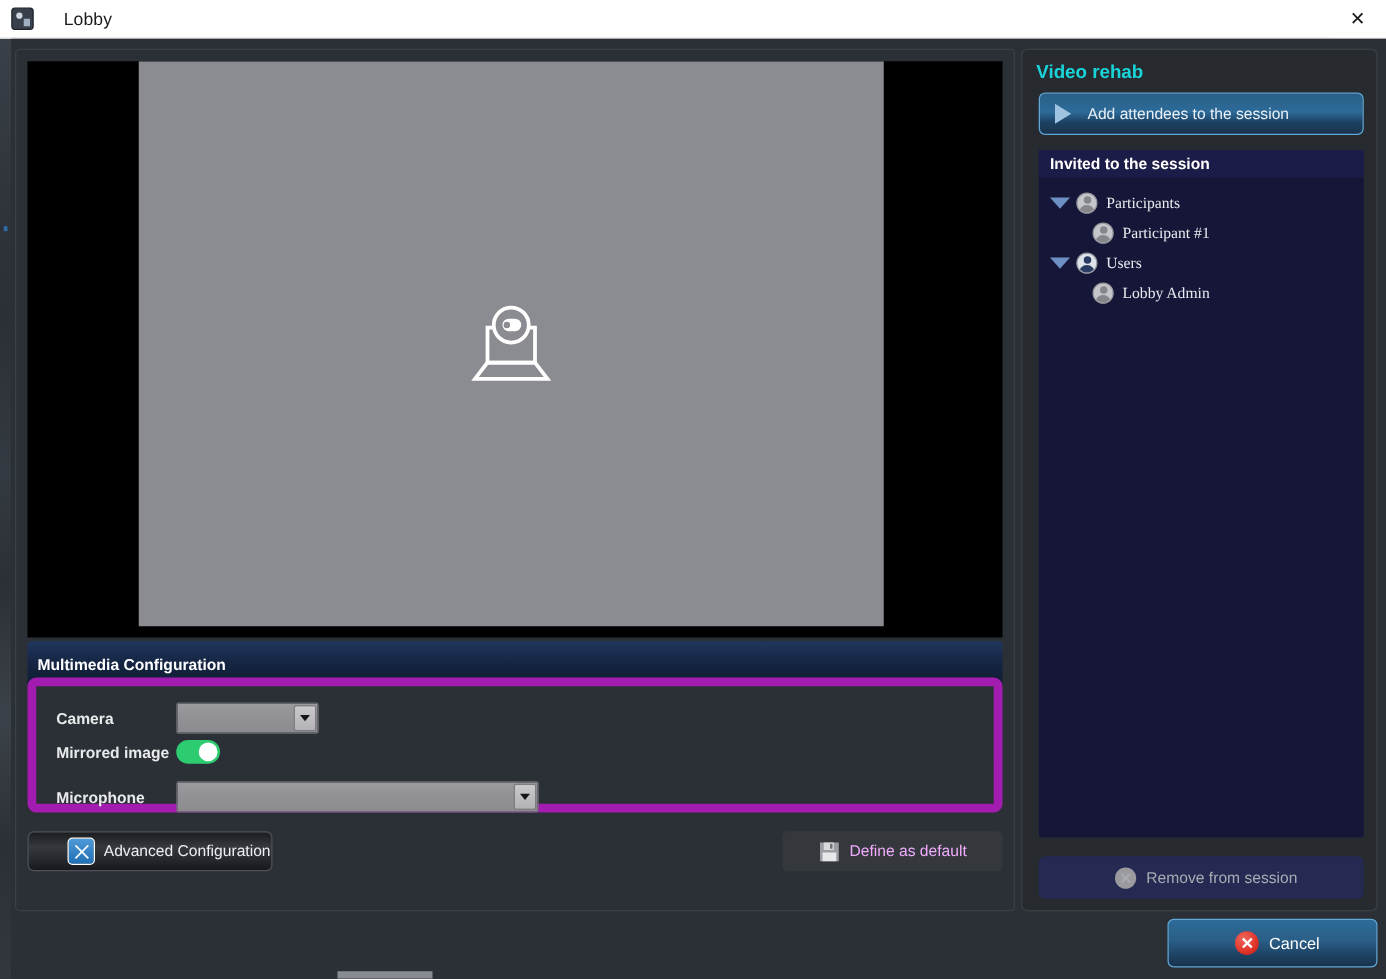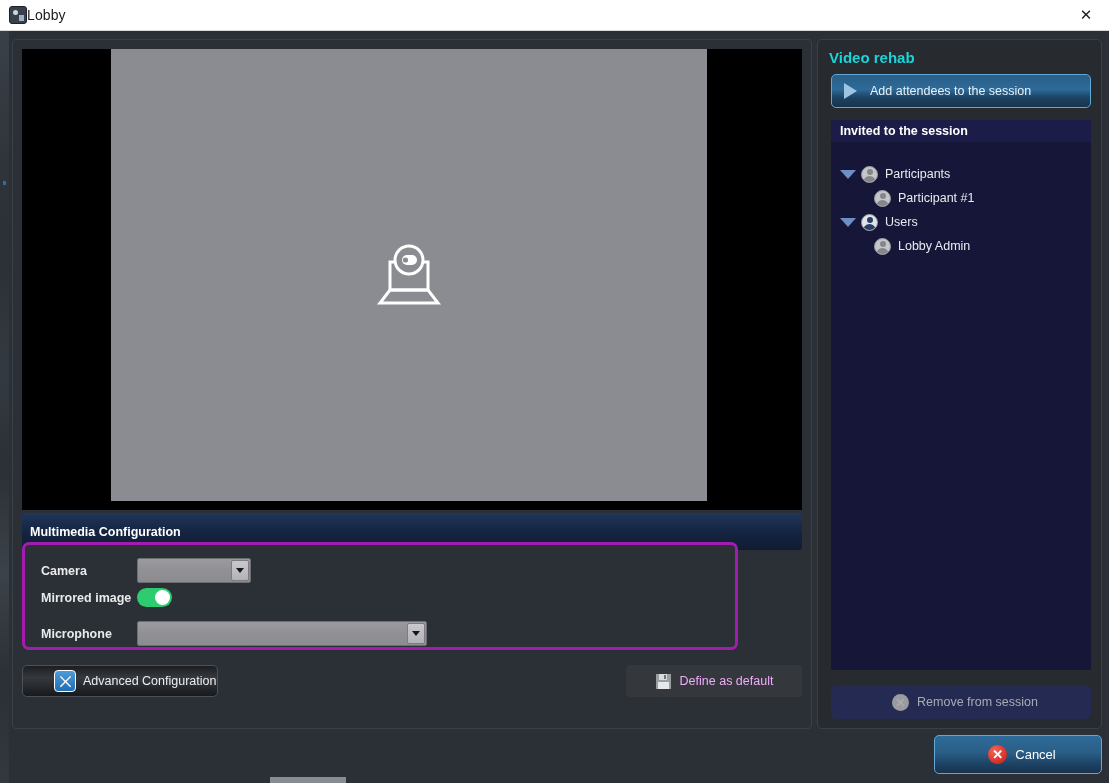--- a/index.html
+++ b/index.html
@@ -35,21 +35,21 @@
   }
   .tb-icon::before{
     content:""; position:absolute; left:3px; top:3px; width:5px; height:5px;
     border-radius:50%; background:#cfd6dd;
   }
   .tb-icon::after{
     content:""; position:absolute; left:9px; top:8px; width:5px; height:6px;
     background:#9fb0c0;
   }
   .tb-title {
-    margin-left: 0; font-size: 14px; color: #1b1b1b; letter-spacing: .1px;
+    margin-left: 24px; font-size: 14px; color: #1b1b1b; letter-spacing: .1px;
   }
   .tb-close {
     position: absolute; right: 0; top: 0; width: 46px; height: 30px;
     display: flex; align-items: center; justify-content: center;
     color: #1b1b1b; font-size: 15px; background: #ffffff;
   }
 
   
   .body-wrap {
     position: absolute; left: 9px; top: 31px; width: 1100px; height: 752px;
@@ -80,22 +80,22 @@
     background: linear-gradient(180deg,#20365c 0%,#14233f 55%,#101c33 100%);
     border-radius: 3px;
     display: flex; align-items: center;
   }
   .mm-header span {
     margin-left: 8px; font-size: 12.5px; font-weight: bold; color: #ffffff;
   }
 
   
   .mm-panel {
-    position: absolute; left: 9px; top: 502px; width: 716px; height: 108px;
-    border: 3px solid #a21caf; border-radius: 7px; background: #2b3036;
+    position: absolute; left: 9px; top: 502px; width: 780px; height: 108px;
+    border: 7px solid #a21caf; border-radius: 7px; background: #2b3036;
   }
   .cfg-row { position: absolute; display: flex; align-items: center; }
   .cfg-label {
     font-size: 12.5px; font-weight: bold; color: #e9eaec;
     width: 96px; flex: none;
   }
   .r-cam  { left: 16px; top: 13px; }
   .r-mir  { left: 16px; top: 43px; }
   .r-mic  { left: 16px; top: 76px; }
 
@@ -178,21 +178,21 @@
   .tree-panel {
     position: absolute; left: 13px; top: 80px; width: 260px; height: 550px;
     background: #161638; border-radius: 2px;
   }
   .tree-head {
     height: 22px; background: #1c1c48; display: flex; align-items: center;
   }
   .tree-head span {
     margin-left: 9px; font-size: 12.5px; font-weight: bold; color: #ffffff;
   }
-  .tree-body { padding-top: 20px; }
+  .tree-body { padding-top: 8px; font-family: Liberation Serif, serif; }
   .tnode {
     display: flex; align-items: center; height: 24px; cursor: pointer;
   }
   .tnode.child { padding-left: 43px; }
   .tnode.root  { padding-left: 9px; }
   .tri-down {
     width: 0; height: 0; flex: none; margin-right: 5px;
     border-left: 8px solid transparent; border-right: 8px solid transparent;
     border-top: 9px solid #6e8fc4;
   }

